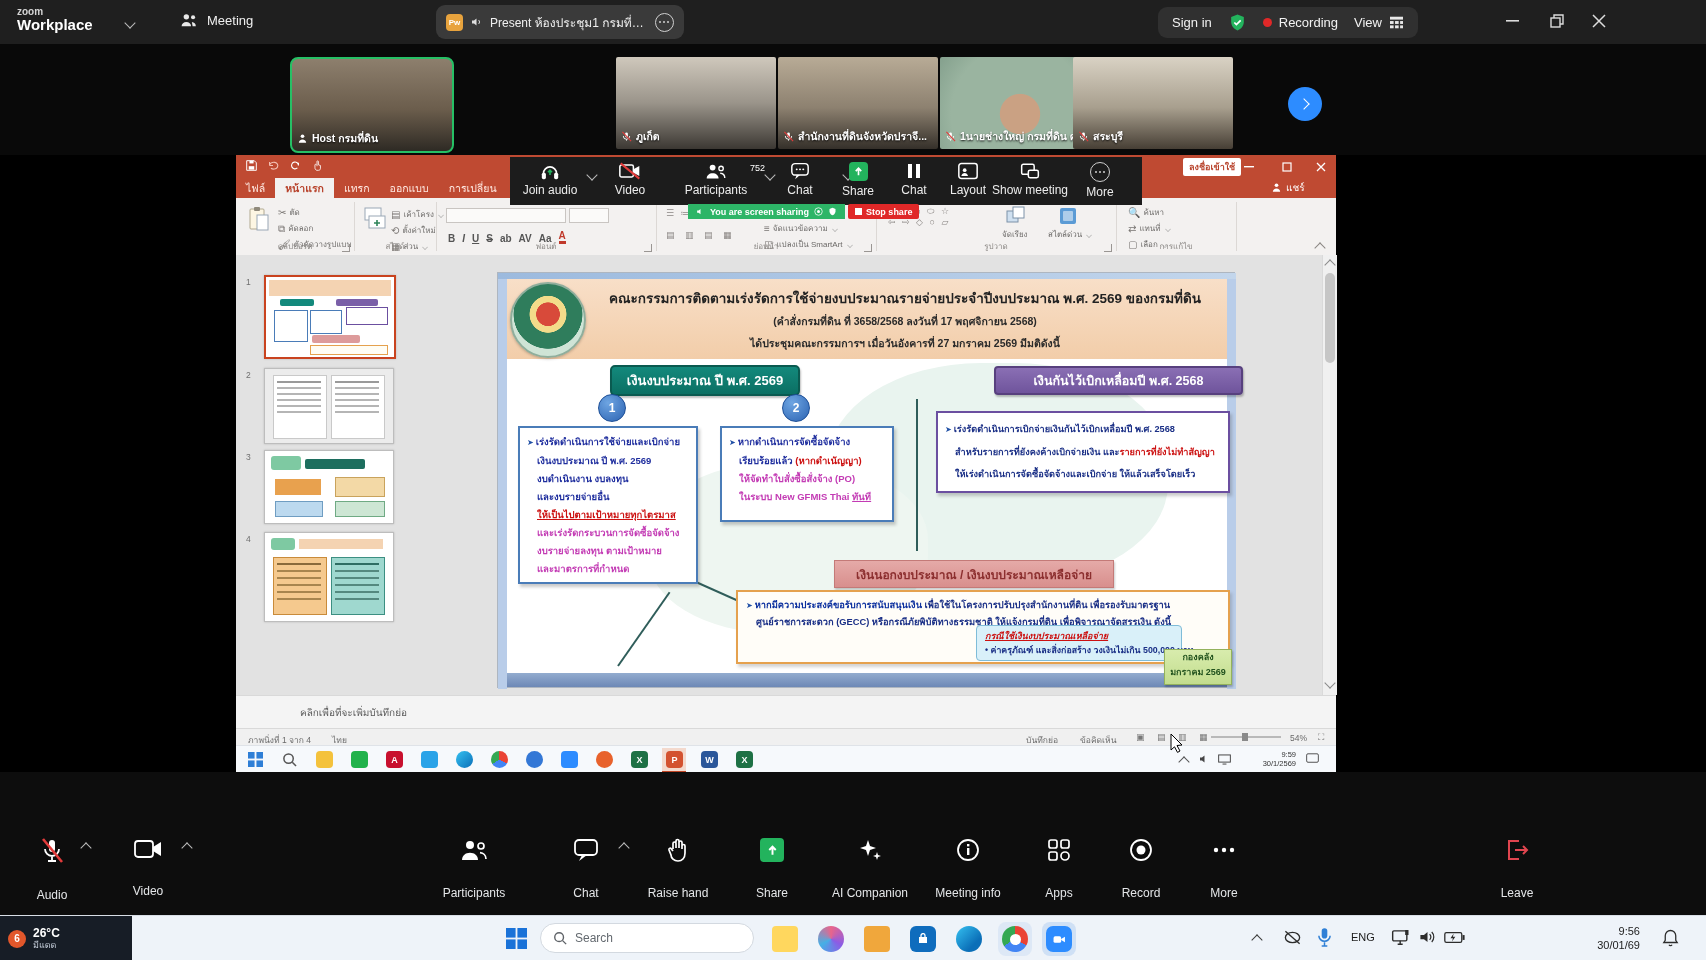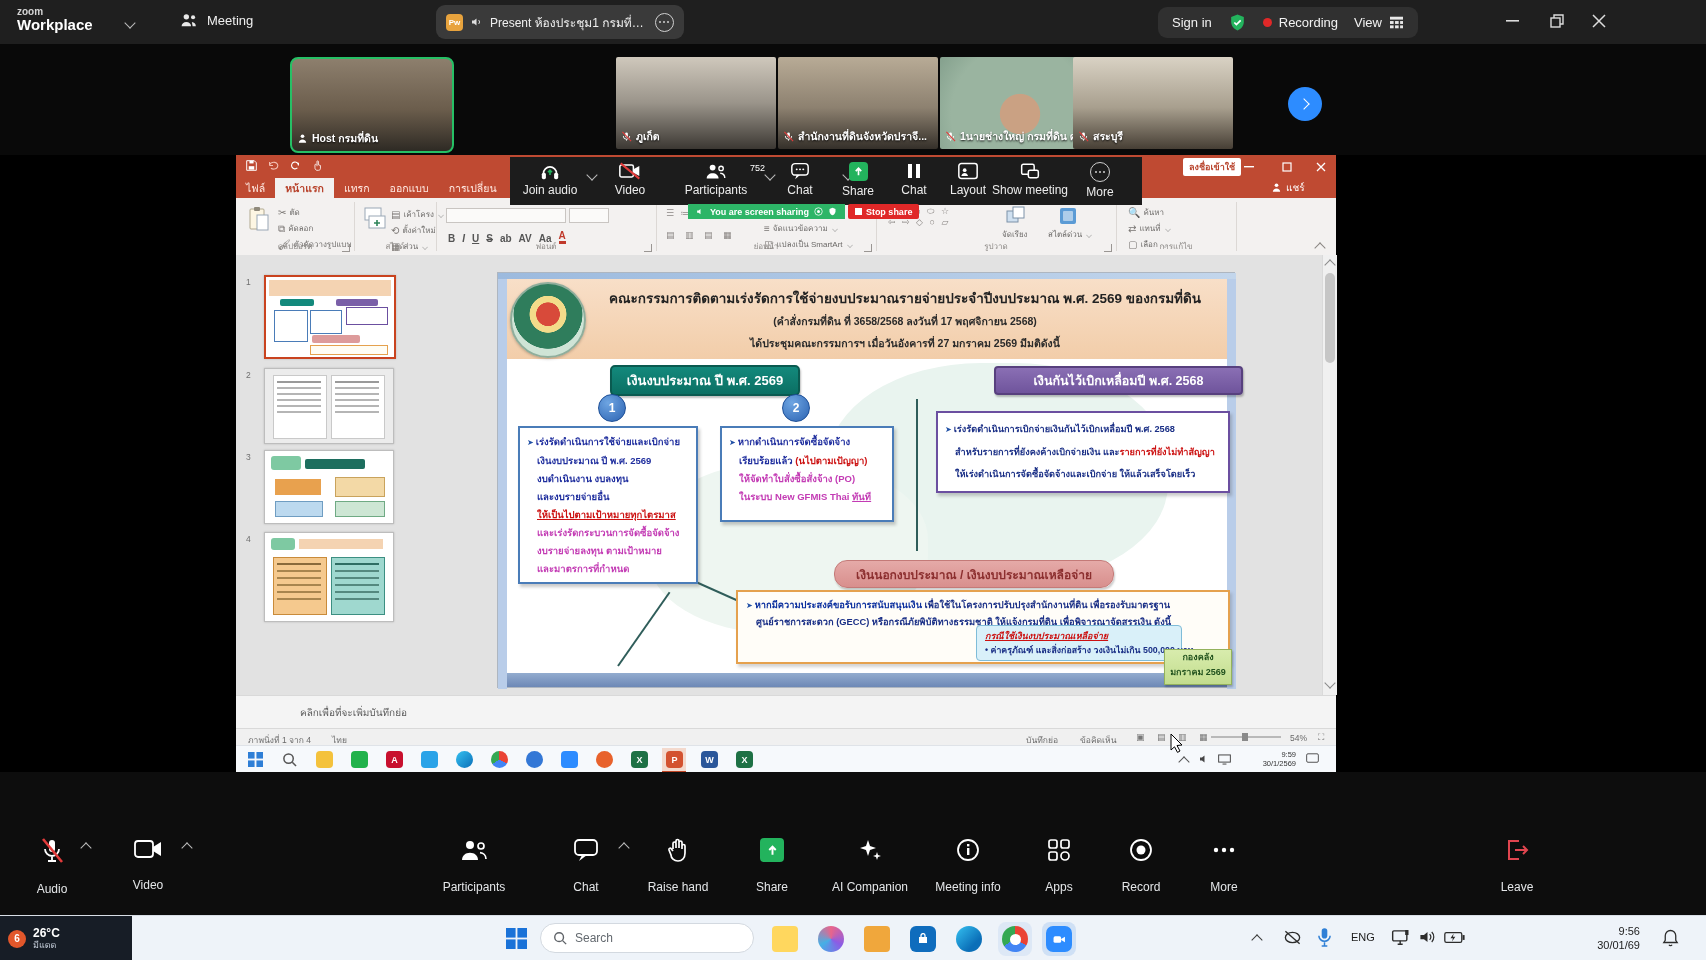--- a/index.html
+++ b/index.html
@@ -89,21 +89,21 @@
   .nbadge{width:26px;height:26px;border-radius:50%;background:radial-gradient(circle at 35% 30%,#6ea5e2,#2c63b2);
           color:#fff;font-weight:700;font-size:12px;display:flex;align-items:center;justify-content:center;border:1.5px solid #1d4f97;}
   .bx{background:#fff;border:2px solid #4a7cb8;box-shadow:2px 3px 3px rgba(80,80,80,.3);padding:5px 7px;box-sizing:border-box;}
   .bx .ln{font-size:9.5px;line-height:18px;font-weight:700;white-space:nowrap;}
   .t-blue{color:#1f2e9e;}
   .t-navy{color:#1a2f86;}
   .t-red{color:#cc1111;}
   .t-mag{color:#c33bb4;}
   .u{text-decoration:underline;}
   .arr{color:#1f4fa5;font-size:8px;margin-right:2px;}
-  .pink-banner{background:linear-gradient(180deg,#e5aaa8,#d88f8d);border:1px solid #c47a78;border-radius:13px;
+  .pink-banner{background:linear-gradient(180deg,#e5aaa8,#d88f8d);border:1px solid #c47a78;border-radius:0;
                color:#8c2f2f;font-weight:700;font-size:12px;display:flex;align-items:center;justify-content:center;box-shadow:1px 2px 2px rgba(0,0,0,.2);}
   .support{background:#fffdf8;border:2px solid #e5a14e;box-shadow:2px 3px 3px rgba(80,80,80,.25);padding:5px 8px;box-sizing:border-box;}
   .support .ln{font-size:9.3px;line-height:16px;font-weight:700;color:#1a2f86;white-space:nowrap;}
   .gbox{background:#ecf5cf;border:1.5px solid #a9c252;border-radius:4px;padding:3px 8px;box-sizing:border-box;}
   .cbox{background:#d9f0f9;border:1.5px solid #7fbcd8;border-radius:4px;padding:3px 8px;box-sizing:border-box;}
   .case-title{font-size:9px;font-weight:700;color:#cc1111;text-decoration:underline;font-style:italic;}
   .case-item{font-size:8.8px;font-weight:700;color:#1a2f86;line-height:14px;white-space:nowrap;}
   .sticky{background:linear-gradient(180deg,#d8ecad,#c3dd8e);border:1px solid #94b25c;color:#20511c;
           font-size:9px;font-weight:700;text-align:center;line-height:15px;box-shadow:1px 2px 2px rgba(0,0,0,.25);}
   .bluebar{background:linear-gradient(180deg,#93accf,#6d88b6);}
@@ -114,21 +114,21 @@
   .fitem{position:absolute;top:5px;width:76px;display:flex;flex-direction:column;align-items:center;gap:3px;}
   .fitem .lbl{font-size:12px;color:#ececec;white-space:nowrap;}
   .fbadge{position:absolute;font-size:9px;color:#fff;}
   .share-sq{width:19px;height:19px;border-radius:4px;background:#23b35d;display:flex;align-items:center;justify-content:center;}
   .banner{left:688px;top:204px;height:15px;display:flex;}
   .banner-green{background:#2db567;color:#fff;font-size:9px;font-weight:700;display:flex;align-items:center;gap:5px;padding:0 8px;}
   .banner-red{background:#e02828;color:#fff;font-size:9px;font-weight:700;display:flex;align-items:center;gap:4px;padding:0 7px;margin-left:3px;border-radius:2px;}
 
   
   .bottombar{left:0;top:772px;width:1706px;height:143px;background:#0d0d0d;}
-  .bitem{position:absolute;top:66px;width:96px;display:flex;flex-direction:column;align-items:center;gap:18px;color:#fff;}
+  .bitem{position:absolute;top:66px;width:96px;display:flex;flex-direction:column;align-items:center;gap:24px;color:#fff;}
   .bitem .lbl{font-size:12px;color:#e4e6e8;white-space:nowrap;}
   .bchev{position:absolute;top:72px;}
   .leave .lbl{color:#e4e6e8;}
 
   
   .taskbar{left:0;top:915px;width:1706px;height:45px;background:#eef3f9;border-top:1px solid #d8dee6;}
   .weather{left:0;top:0;width:132px;height:45px;background:#171d26;color:#fff;display:flex;align-items:center;padding-left:8px;box-sizing:border-box;gap:7px;}
   .wbadge{width:18px;height:18px;border-radius:50%;background:#e2572b;color:#fff;font-size:10px;font-weight:700;display:flex;align-items:center;justify-content:center;}
   .wtemp{font-size:12px;font-weight:700;line-height:13px;}
   .wcond{font-size:9px;color:#c7d0dc;line-height:11px;}
@@ -504,21 +504,21 @@
         <div class="ln t-blue" style="padding-left:10px;">งบดำเนินงาน งบลงทุน</div>
         <div class="ln t-blue" style="padding-left:10px;">และงบรายจ่ายอื่น</div>
         <div class="ln t-red u" style="padding-left:10px;">ให้เป็นไปตามเป้าหมายทุกไตรมาส</div>
         <div class="ln t-mag" style="padding-left:10px;">และเร่งรัดกระบวนการจัดซื้อจัดจ้าง</div>
         <div class="ln t-mag" style="padding-left:10px;">งบรายจ่ายลงทุน ตามเป้าหมาย</div>
         <div class="ln t-mag" style="padding-left:10px;">และมาตรการที่กำหนด</div>
       </div>
 
       <div class="ab bx" style="left:222px;top:153px;width:174px;height:96px;">
         <div class="ln t-blue"><span class="arr">➤</span><span>หากดำเนินการจัดซื้อจัดจ้าง</span></div>
-        <div class="ln" style="padding-left:10px;"><span class="t-blue">เรียบร้อยแล้ว </span><span class="t-red">(นไปตามเปัญญา)</span></div>
+        <div class="ln" style="padding-left:10px;"><span class="t-blue">เรียบร้อยแล้ว </span><span class="t-red">(หากดำเนัญญา)</span></div>
         <div class="ln t-mag" style="padding-left:10px;">ให้จัดทำใบสั่งซื้อสั่งจ้าง (PO)</div>
         <div class="ln" style="padding-left:10px;"><span class="t-mag">ในระบบ New GFMIS Thai </span><span class="t-mag u">ทันที</span></div>
       </div>
 
       <div class="ab bx" style="left:438px;top:138px;width:294px;height:82px;border-color:#6b4fa0;">
         <div class="ln t-navy" style="line-height:22px;font-size:9.2px;"><span class="arr">➤</span><span>เร่งรัดดำเนินการเบิกจ่ายเงินกันไว้เบิกเหลื่อมปี พ.ศ. 2568</span></div>
         <div class="ln" style="line-height:22px;font-size:9.2px;padding-left:10px;"><span class="t-navy">สำหรับรายการที่ยังคงค้างเบิกจ่ายเงิน และ</span><span class="t-red">รายการที่ยังไม่ทำสัญญา</span></div>
         <div class="ln t-navy" style="line-height:22px;font-size:9.2px;padding-left:10px;">ให้เร่งดำเนินการจัดซื้อจัดจ้างและเบิกจ่าย ให้แล้วเสร็จโดยเร็ว</div>
       </div>
 

